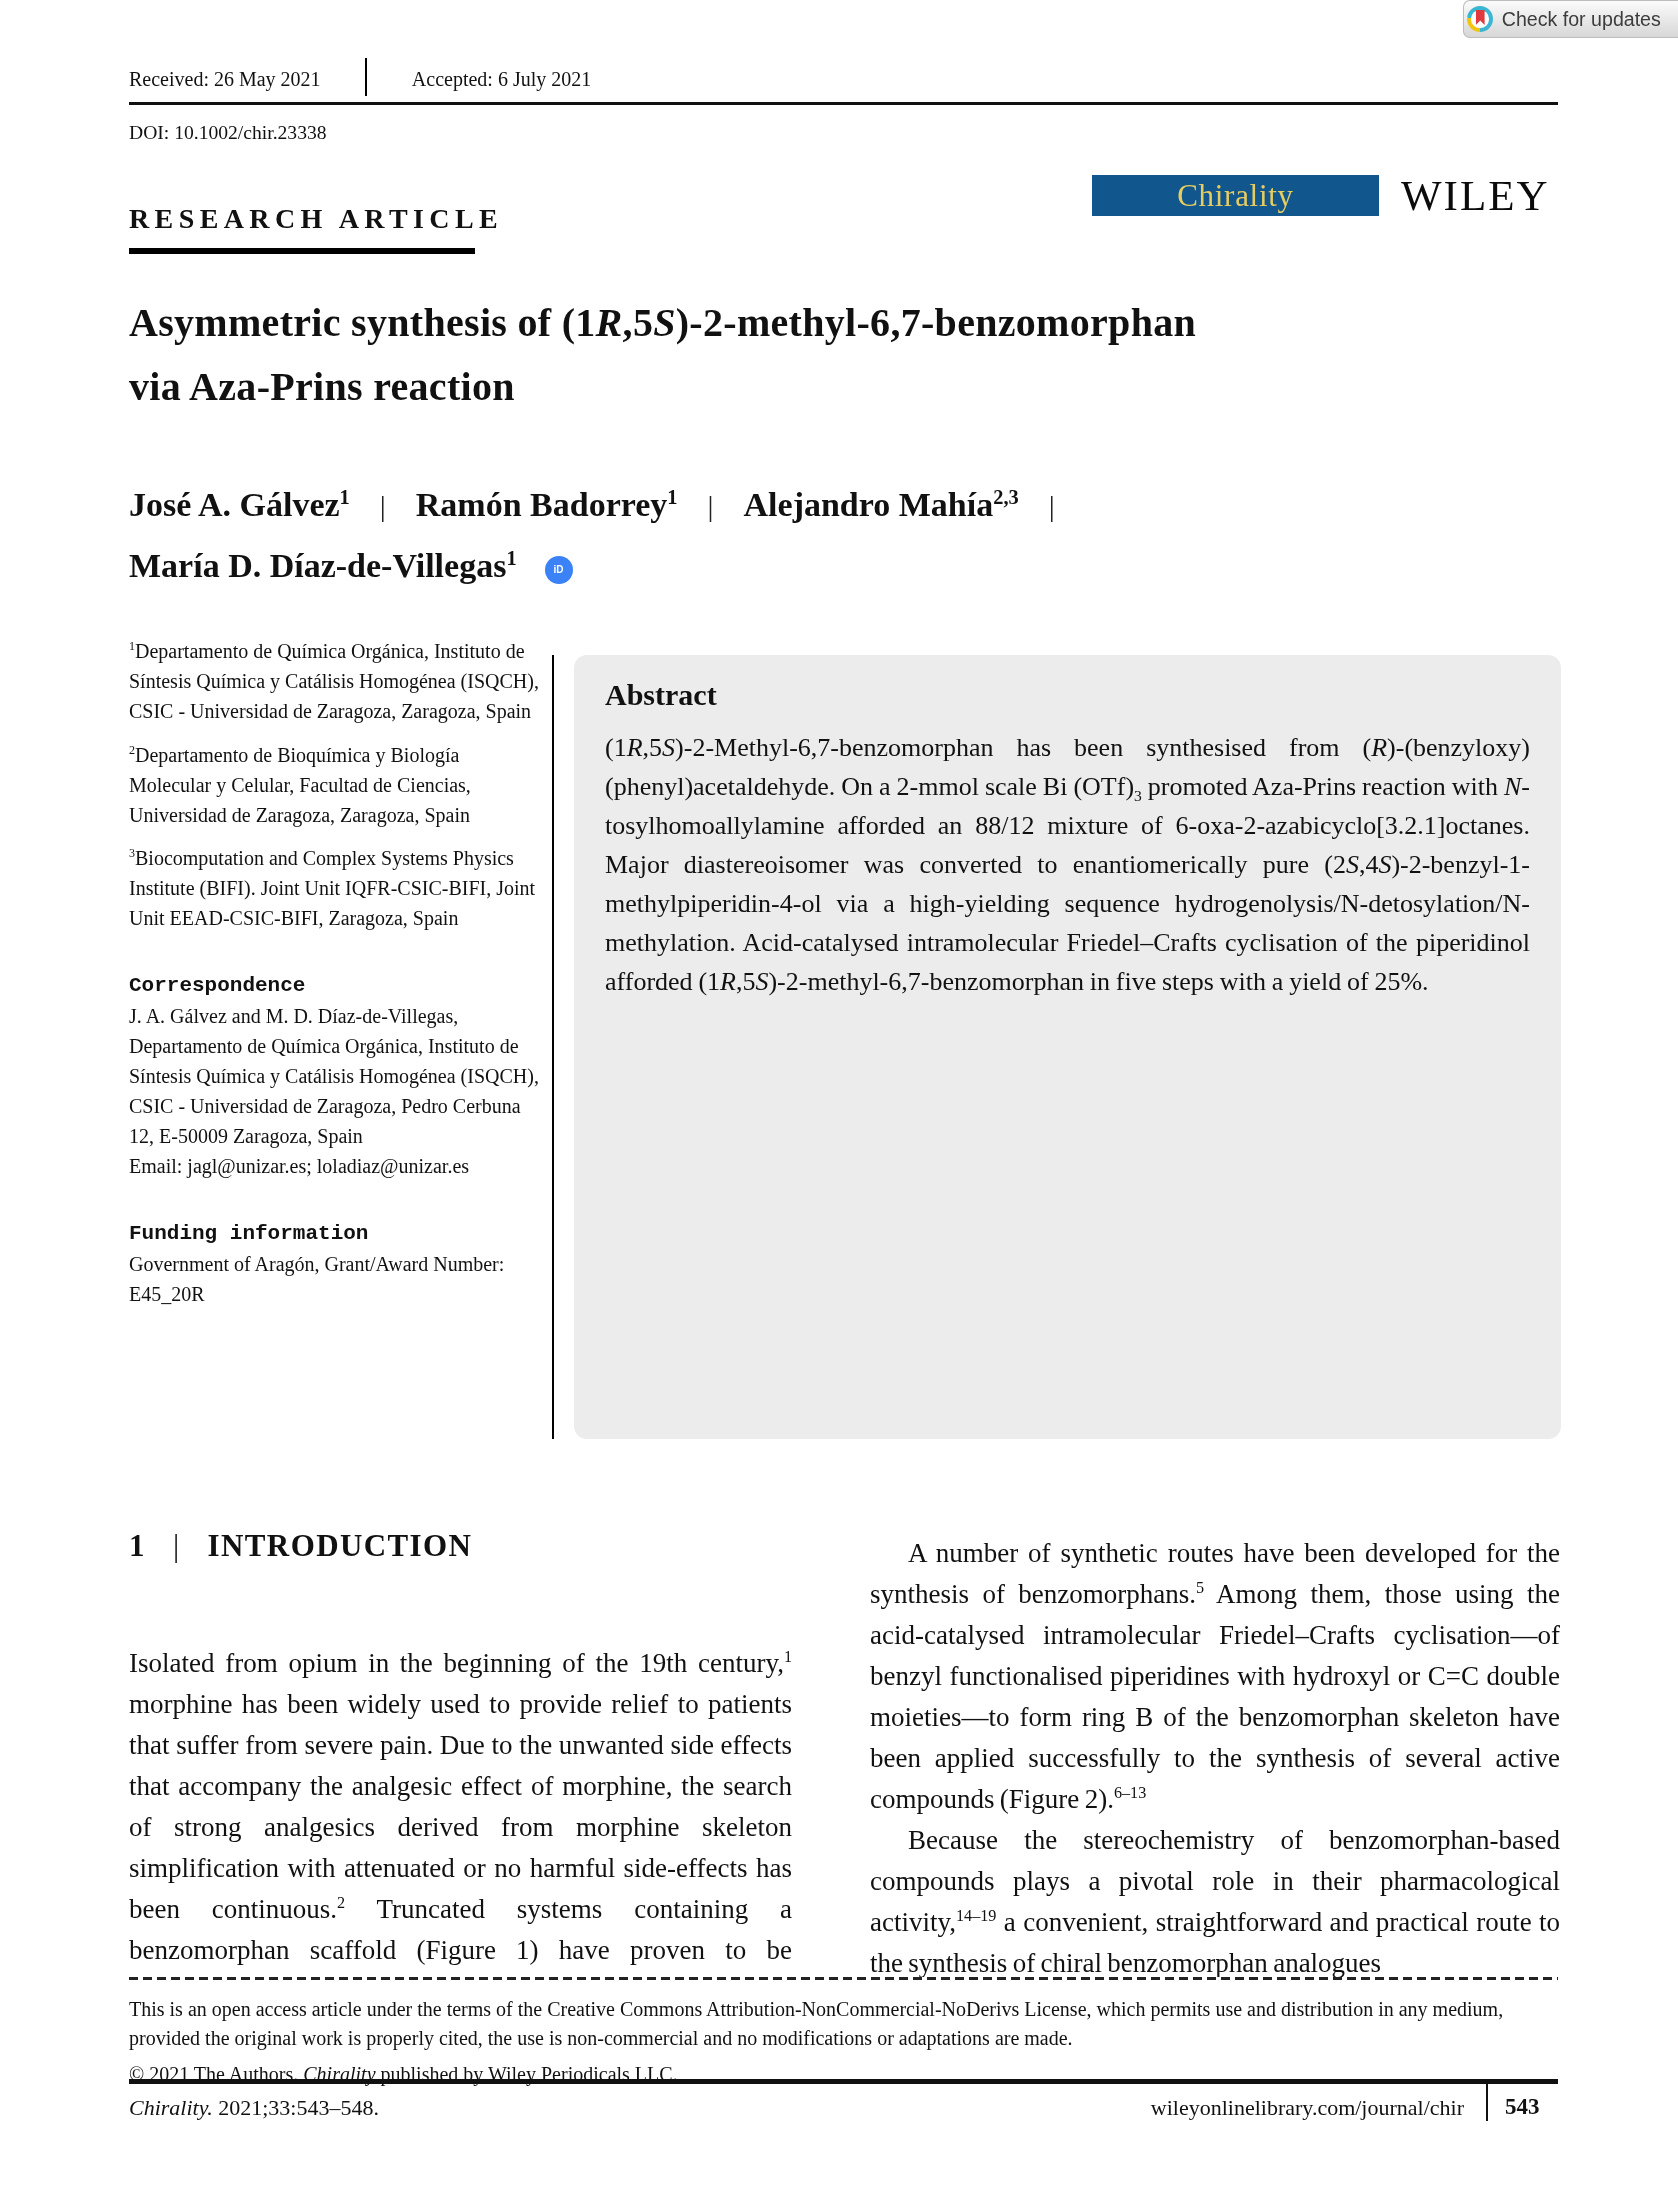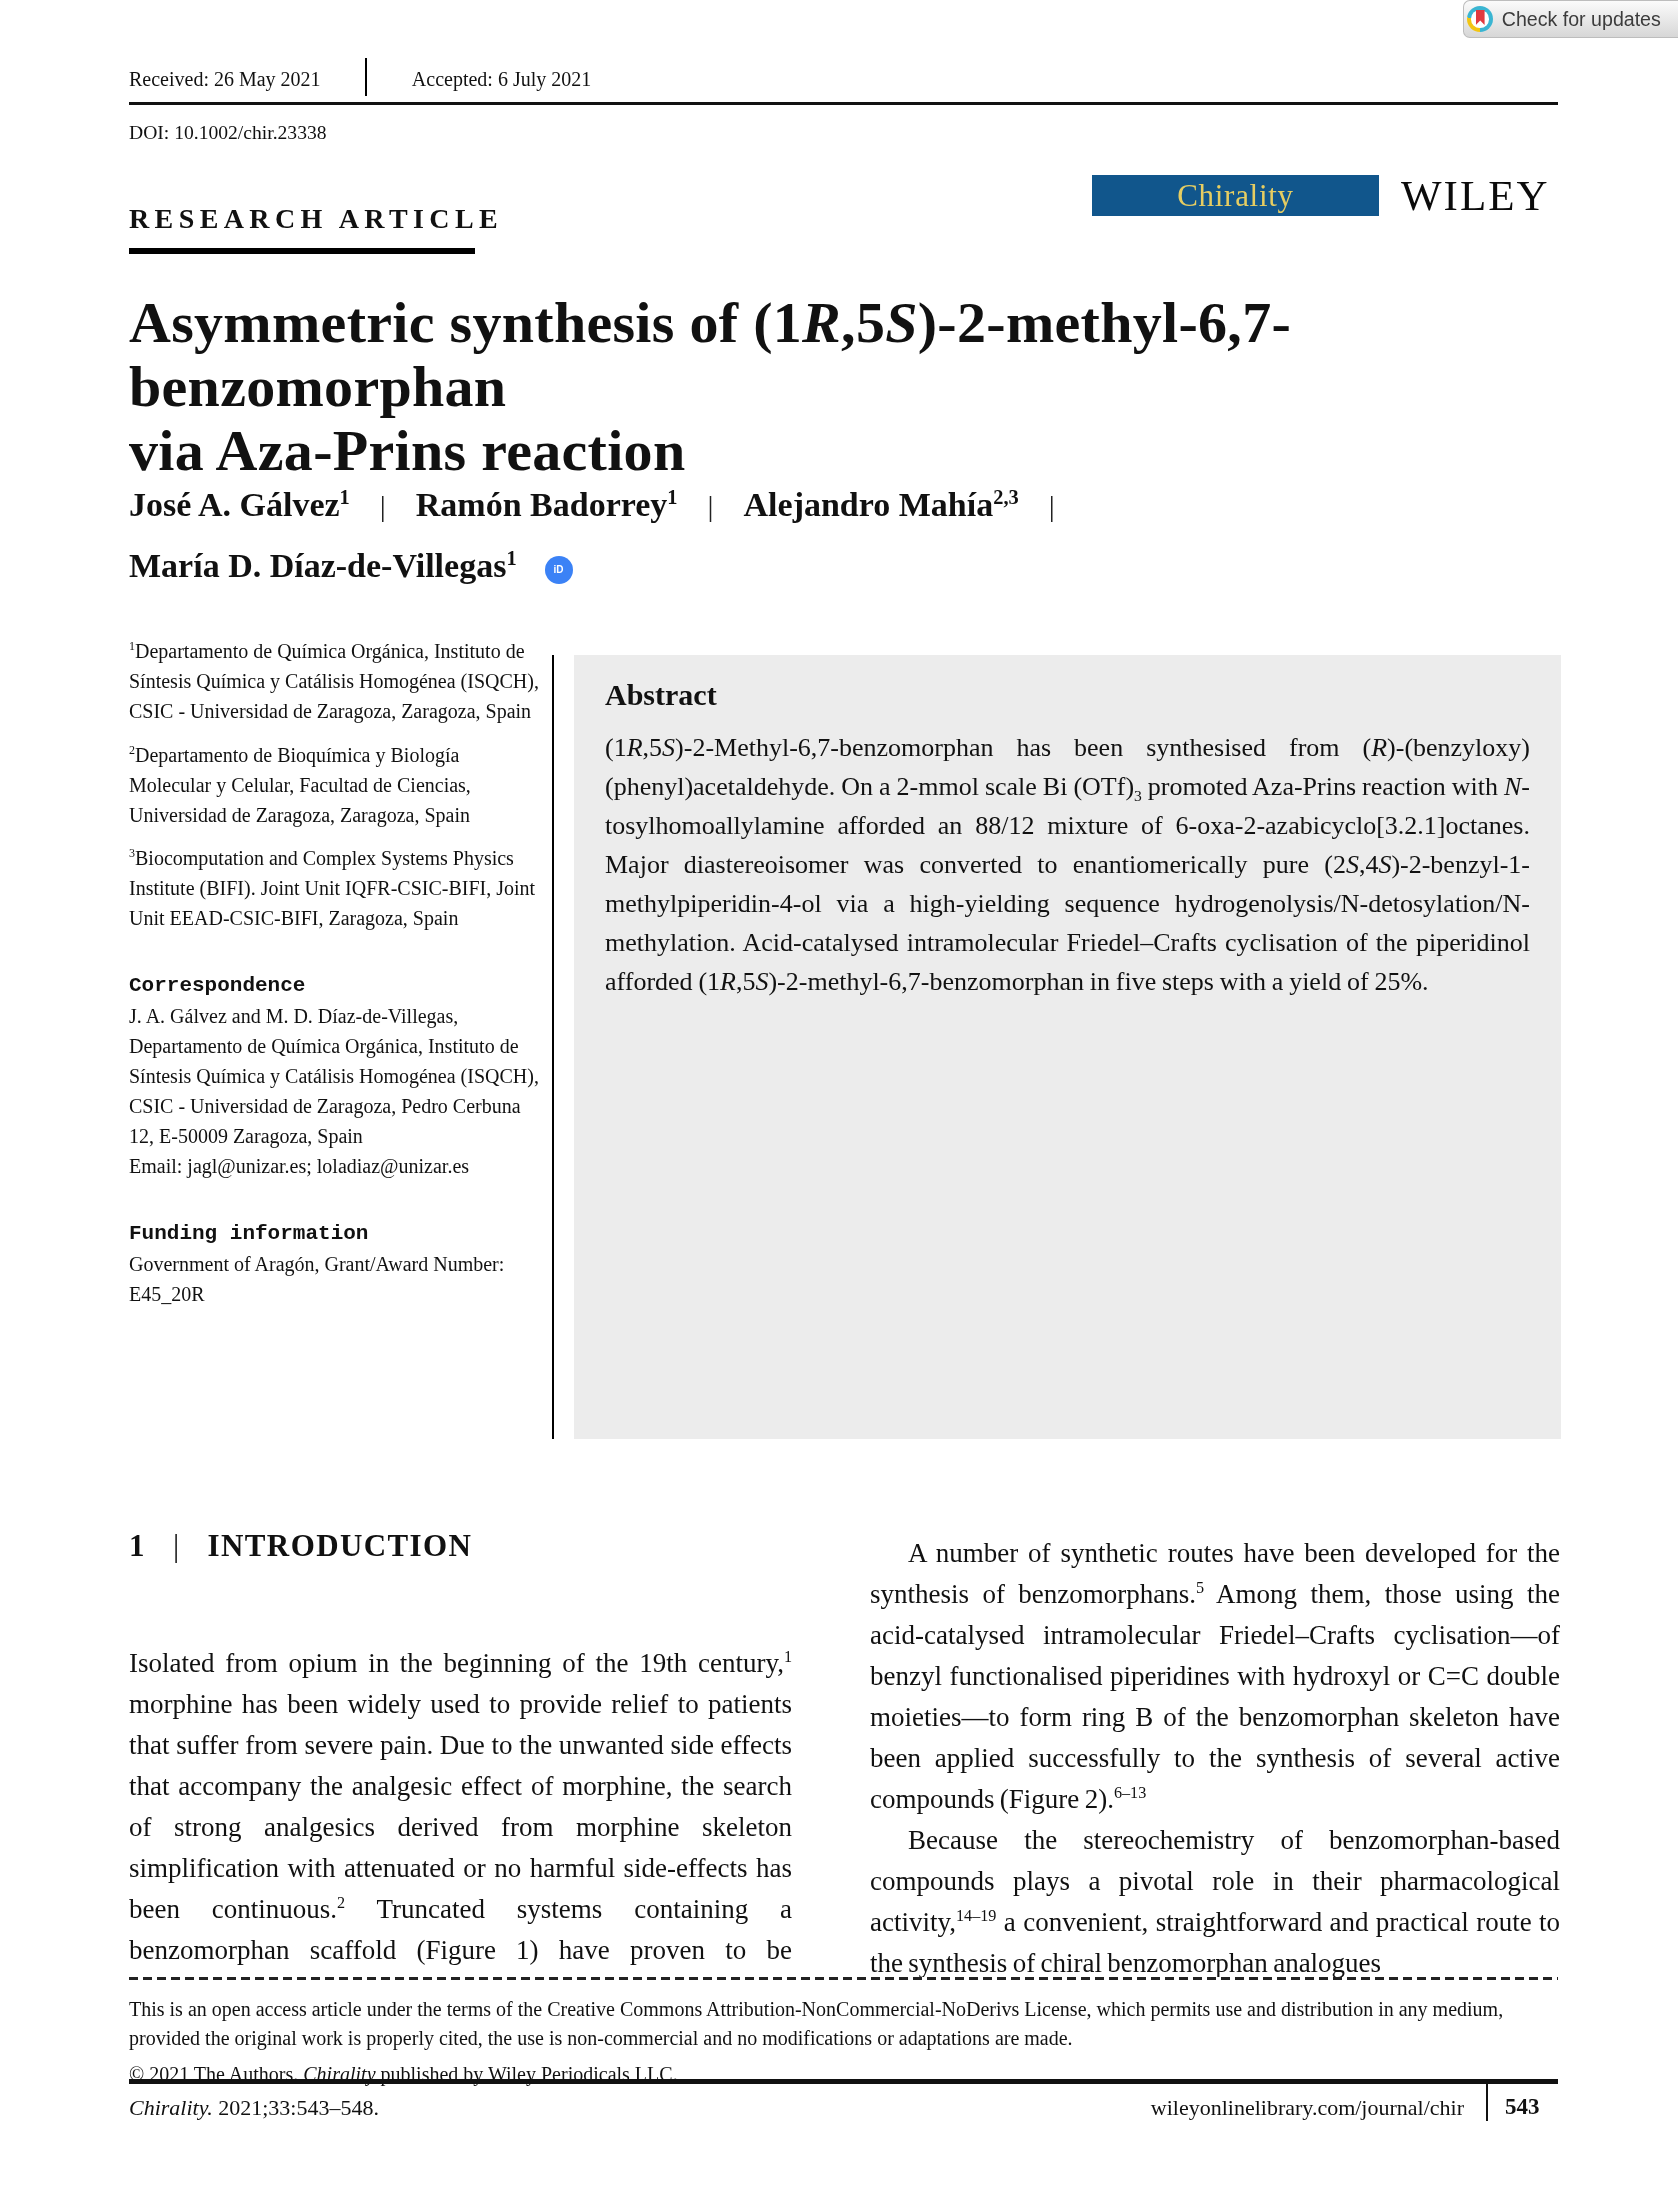--- a/index.html
+++ b/index.html
@@ -35,37 +35,37 @@
   
   .article-type{position:absolute; left:129px; top:203px; font-size:28px; font-weight:bold; letter-spacing:5.4px;}
   .article-type-underline{position:absolute; left:129px; top:248px; width:346px; height:6px; background:#000;}
   .journal-box{position:absolute; left:1092px; top:175px; width:287px; height:41px; background:#11568c;
     display:flex; align-items:center; justify-content:center;}
   .journal-box span{color:#e6cd62; font-size:31px; letter-spacing:0.7px;}
   .wiley{position:absolute; left:1401px; top:171px; font-size:43px; letter-spacing:2px; color:#0b0b0b;}
 
   
   .title{position:absolute; left:129px; top:291px; width:1394px; margin:0;
-    font-size:58px; font-weight:bold; line-height:64px; letter-spacing:0.3px;}
+    font-size:40px; font-weight:bold; line-height:64px; letter-spacing:0.3px;}
   .authors{position:absolute; left:129px; top:475px; width:1421px; font-size:34px; font-weight:bold; line-height:60px;}
   .authors .sep{font-weight:400; padding:0 30px; font-size:30px; color:#222;}
   .orcid{display:inline-flex; align-items:center; justify-content:center; width:28px; height:28px;
     border-radius:50%; background:#3b82f6; color:#fff; font-family:"Liberation Sans", sans-serif;
     font-size:10px; font-weight:bold; vertical-align:4px; margin-left:28px;}
 
   
   .info-col{position:absolute; left:129px; top:636px; width:413px; font-size:20px; line-height:30px;}
   .info-col p{margin:0 0 13.5px 0;}
   .info-col p.gap{margin-bottom:38px;}
   .info-col h3{margin:0; font-size:21px; line-height:30px; font-weight:bold;font-family:Liberation Mono, monospace;}
 
   
   .vdivider{position:absolute; left:552px; top:655px; width:2px; height:784px; background:#000;}
   .abstract-box{position:absolute; left:574px; top:655px; width:987px; height:784px; background:#ececec;
-    box-sizing:border-box; padding:23px 31px 0 31px; overflow:hidden;}
+    box-sizing:border-box; padding:23px 31px 0 31px; overflow:hidden;border-radius:13px;}
   .abstract-box h2{margin:0; font-size:30px;}
   .abstract-text{margin:16px 0 0 0; font-size:26px; line-height:39px; text-align:justify; word-spacing:-0.7px;}
   .abstract-box h4{margin:42px 0 0 0; font-size:21px; letter-spacing:4px; font-weight:bold;}
   .keywords{margin:15px 0 0 0; font-size:24px;}
 
   
   .section-heading{position:absolute; left:129px; top:1528px; margin:0; font-size:31px; font-weight:bold; letter-spacing:1.4px;}
   .section-heading .sec-div{font-weight:400; padding:0 27px;}
   .col-left{position:absolute; left:129px; top:1643px; width:663px; height:336px; overflow:hidden;}
   .col-right{position:absolute; left:870px; top:1533px; width:690px; height:444px; overflow:hidden;}

